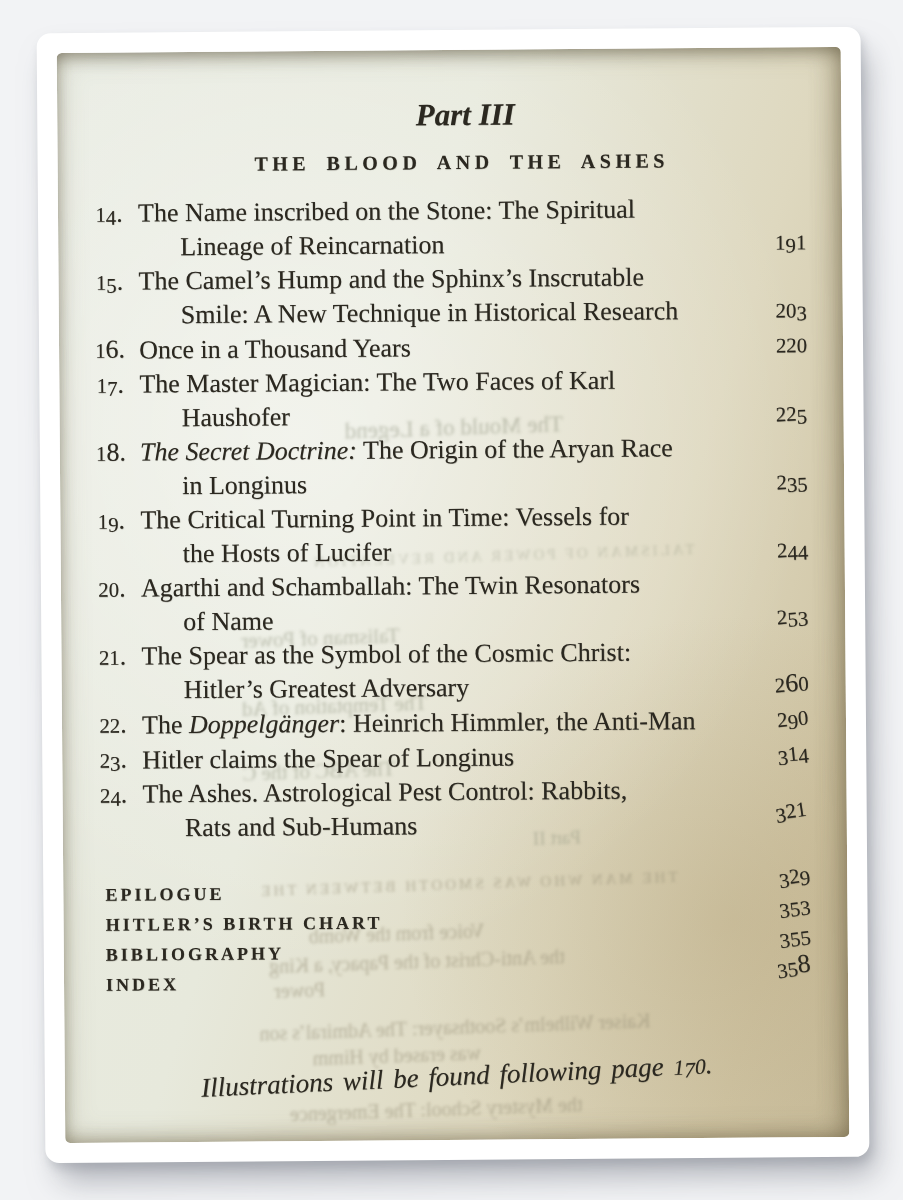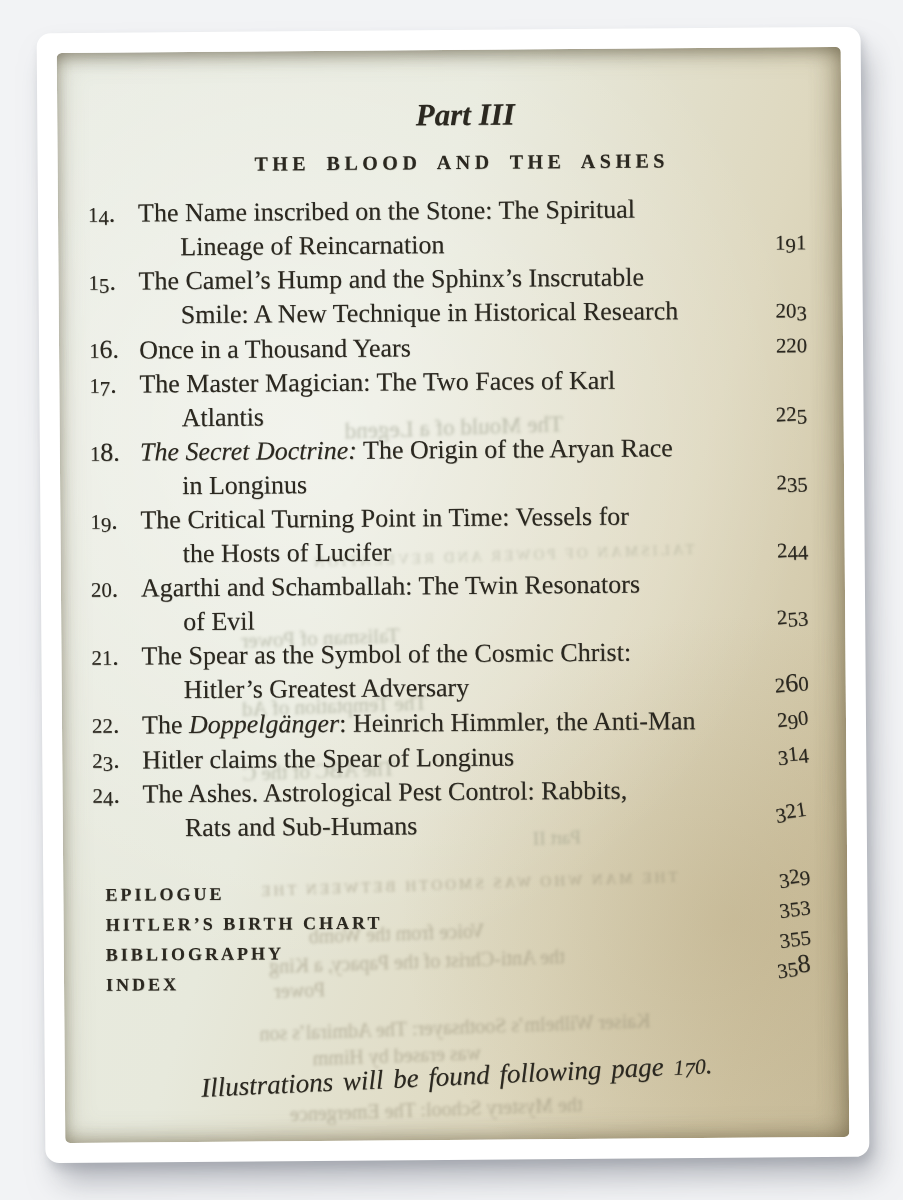--- a/index.html
+++ b/index.html
@@ -52,21 +52,21 @@
     transform:translateX(12px);
     text-shadow:0.3px 0.4px 0.7px rgba(43,40,32,0.45);
   }
 
   .toc{
     margin:18px 0 0 30px;width:718px;
     font-size:26px;line-height:34px;
     text-shadow:0.3px 0.4px 0.7px rgba(43,40,32,0.45);
   }
   .entry{display:flex;align-items:flex-end;}
-  .num{width:42px;margin-right:8px;text-align:left;align-self:flex-start;}
+  .num{width:42px;margin-right:8px;text-align:center;align-self:flex-start;}
   .title{flex:1;min-width:0;}
   .tl{white-space:nowrap;}
   .tl.cont{padding-left:42px;}
   .page{width:62px;text-align:right;transform-origin:right bottom;}
   .it{font-style:italic;}
 
   .entry:nth-child(4) .page,.entry:nth-child(5) .page,.entry:nth-child(6) .page{transform:rotate(-2deg);}
   .entry:nth-child(7) .page,.entry:nth-child(8) .page{transform:rotate(-3.5deg) translateY(-2px);}
   .entry:nth-child(9) .page,.entry:nth-child(10) .page{transform:rotate(-5deg) translateY(-3px);}
   .entry:nth-child(11) .page{transform:rotate(-8deg) translateY(-15px);}
@@ -137,21 +137,21 @@
             <div class="num"><span class="os-x">1</span><span class="os-a">6</span><span>.</span></div>
             <div class="title">
               <div class="tl"><span>Once in a Thousand Years</span></div>
             </div>
             <div class="page"><span class="os-x">2</span><span class="os-x">2</span><span class="os-x">0</span></div>
           </div>
           <div class="entry">
             <div class="num"><span class="os-x">1</span><span class="os-d">7</span><span>.</span></div>
             <div class="title">
               <div class="tl"><span>The Master Magician: The Two Faces of Karl</span></div>
-              <div class="tl cont"><span>Atlantis</span></div>
+              <div class="tl cont"><span>Haushofer</span></div>
             </div>
             <div class="page"><span class="os-x">2</span><span class="os-x">2</span><span class="os-d">5</span></div>
           </div>
           <div class="entry">
             <div class="num"><span class="os-x">1</span><span class="os-a">8</span><span>.</span></div>
             <div class="title">
               <div class="tl"><span class="it">The Secret Doctrine:</span><span> The Origin of the Aryan Race</span></div>
               <div class="tl cont"><span>in Longinus</span></div>
             </div>
             <div class="page"><span class="os-x">2</span><span class="os-d">3</span><span class="os-d">5</span></div>
@@ -161,21 +161,21 @@
             <div class="title">
               <div class="tl"><span>The Critical Turning Point in Time: Vessels for</span></div>
               <div class="tl cont"><span>the Hosts of Lucifer</span></div>
             </div>
             <div class="page"><span class="os-x">2</span><span class="os-d">4</span><span class="os-d">4</span></div>
           </div>
           <div class="entry">
             <div class="num"><span class="os-x">2</span><span class="os-x">0</span><span>.</span></div>
             <div class="title">
               <div class="tl"><span>Agarthi and Schamballah: The Twin Resonators</span></div>
-              <div class="tl cont"><span>of Evil</span></div>
+              <div class="tl cont"><span>of Name</span></div>
             </div>
             <div class="page"><span class="os-x">2</span><span class="os-d">5</span><span class="os-d">3</span></div>
           </div>
           <div class="entry">
             <div class="num"><span class="os-x">2</span><span class="os-x">1</span><span>.</span></div>
             <div class="title">
               <div class="tl"><span>The Spear as the Symbol of the Cosmic Christ:</span></div>
               <div class="tl cont"><span>Hitler’s Greatest Adversary</span></div>
             </div>
             <div class="page"><span class="os-x">2</span><span class="os-a">6</span><span class="os-x">0</span></div>

